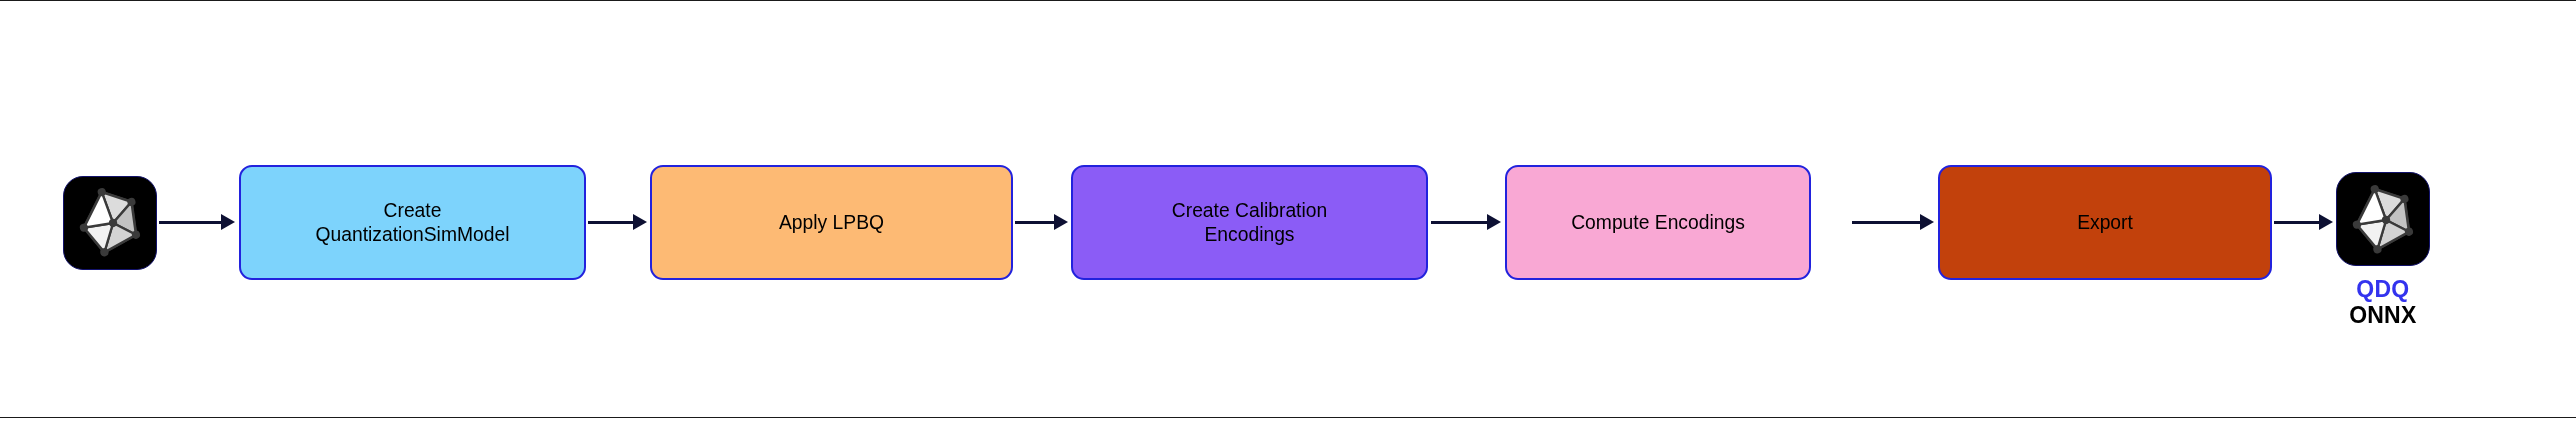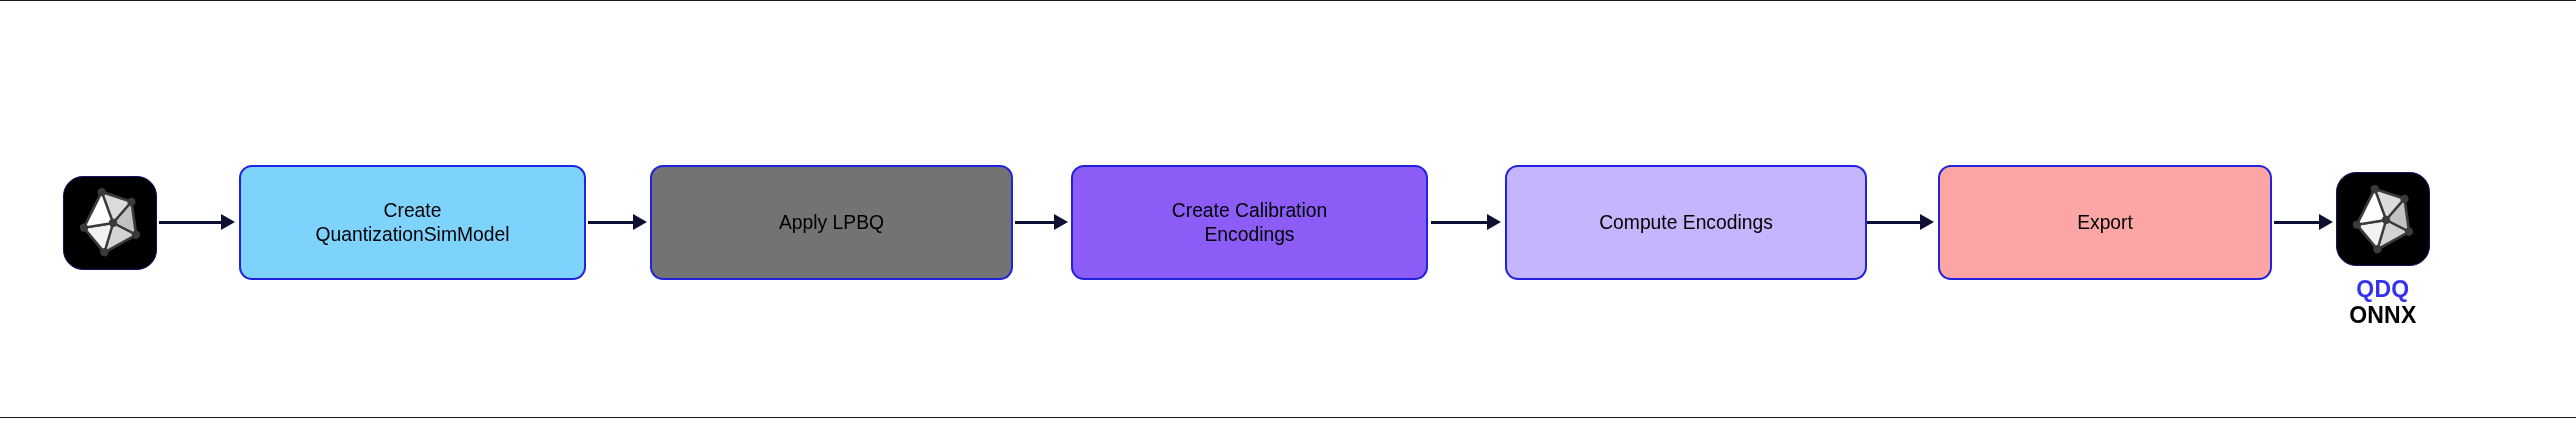--- a/index.html
+++ b/index.html
@@ -188,40 +188,40 @@
       <div class="head"></div>
     </div>
 
     <div class="node" style="left: 239px; width: 347px; background: #7dd3fc; border-color: rgb(34, 34, 221);">
       <div>
         <span>Create</span><br>
         <span>QuantizationSimModel</span>
       </div>
     </div>
 
-    <div class="node" style="left: 650px; width: 363px; background: #737373; border-color: rgb(34, 34, 221);">
+    <div class="node" style="left: 650px; width: 363px; background: #fdba74; border-color: rgb(34, 34, 221);">
       <div>
         <span>Apply LPBQ</span>
       </div>
     </div>
 
     <div class="node" style="left: 1071px; width: 357px; background: #8b5cf6; border-color: rgb(34, 34, 221);">
       <div>
         <span>Create Calibration</span><br>
         <span>Encodings</span>
       </div>
     </div>
 
-    <div class="node" style="left: 1505px; width: 362px; background: #c4b5fd; border-color: rgb(34, 34, 221);">
+    <div class="node" style="left: 1505px; width: 306px; background: #f9a8d4; border-color: rgb(34, 34, 221);">
       <div>
         <span>Compute Encodings</span>
       </div>
     </div>
 
-    <div class="node" style="left: 1938px; width: 334px; background: #fca5a5; border-color: rgb(34, 34, 221);">
+    <div class="node" style="left: 1938px; width: 334px; background: #c2410c; border-color: rgb(34, 34, 221);">
       <div>
         <span>Export</span>
       </div>
     </div>
 
   </div>
 </div>
 
 
 </body></html>

